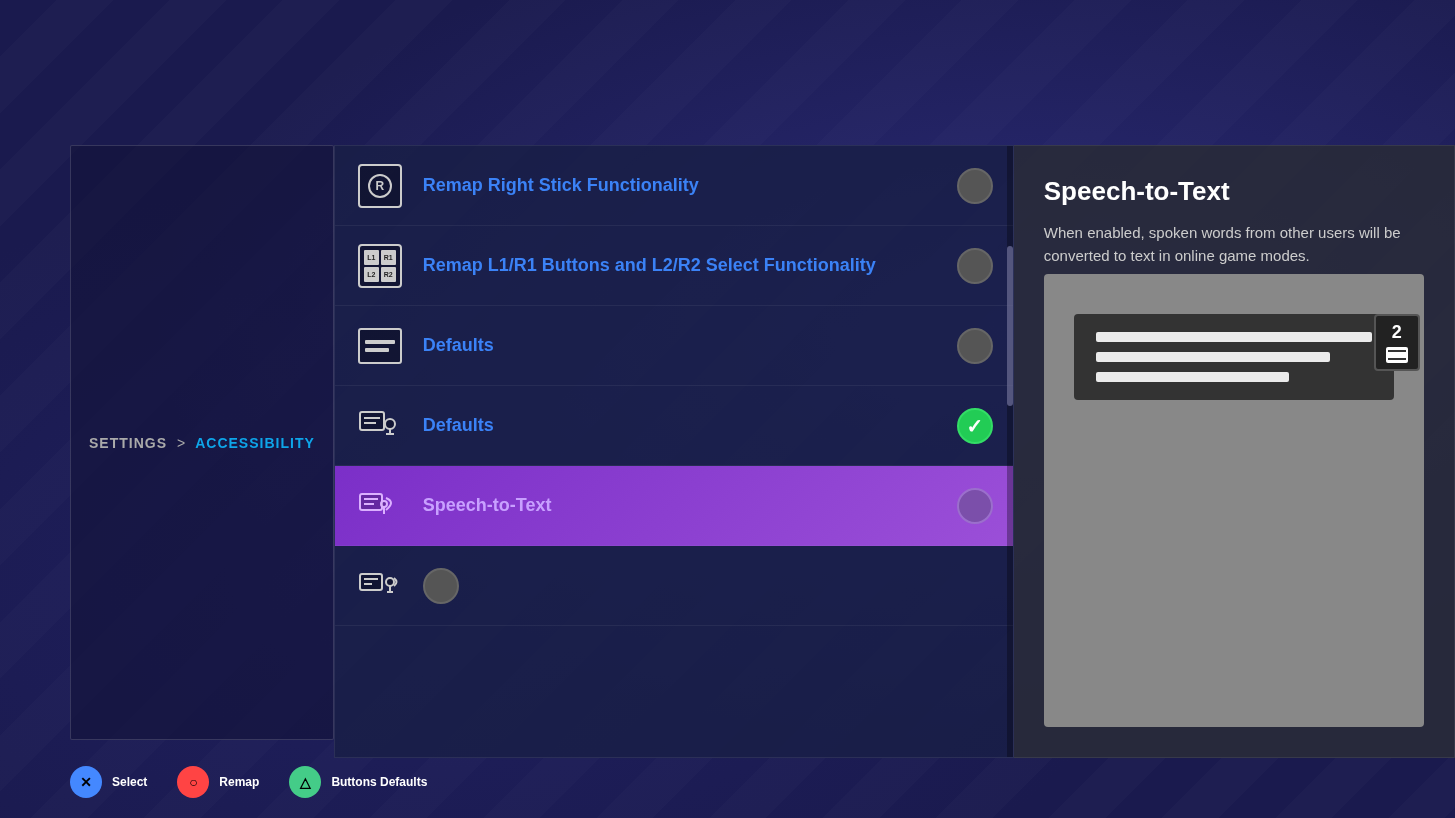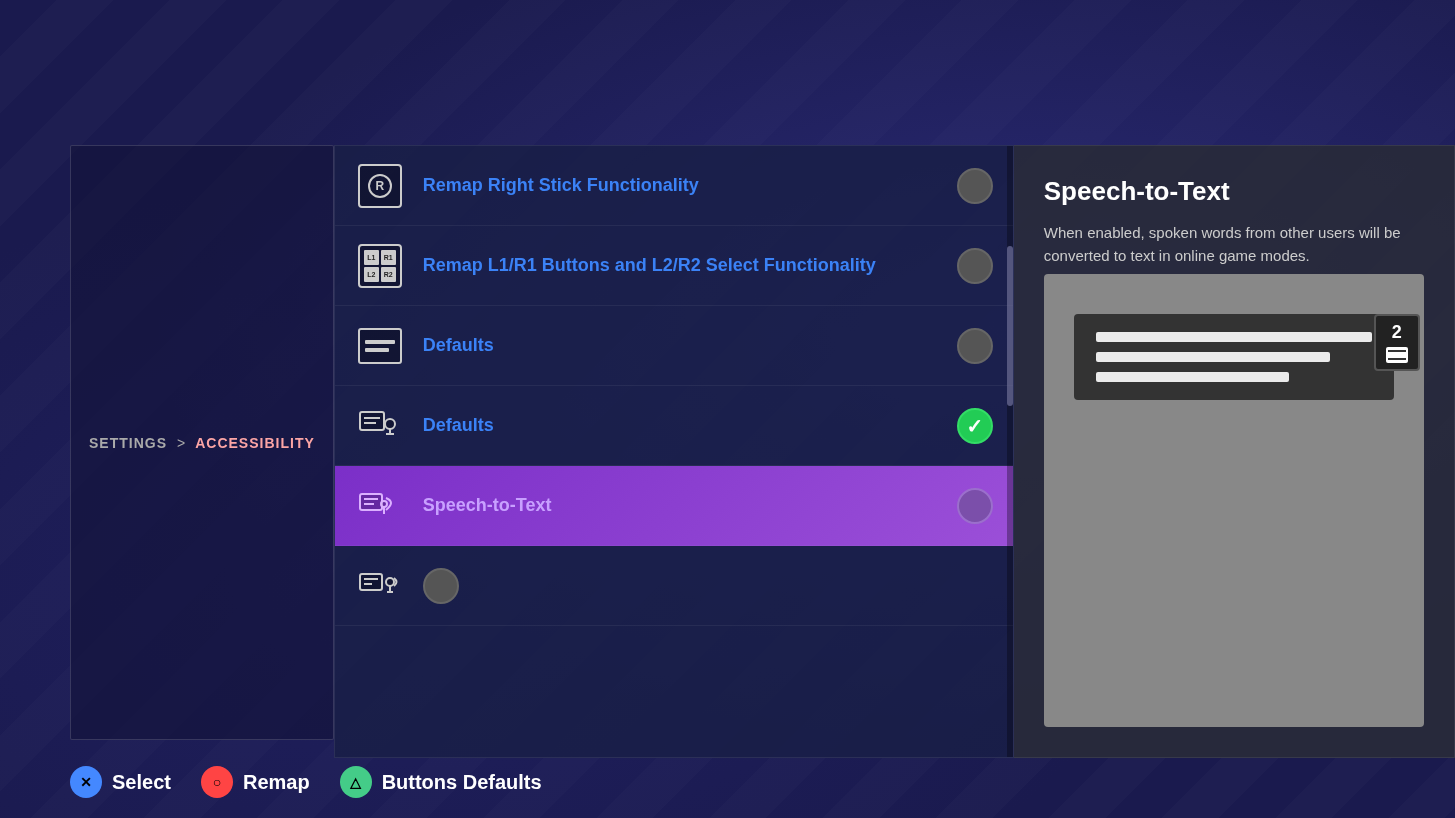--- a/index.html
+++ b/index.html
@@ -62,21 +62,21 @@
       text-transform: uppercase;
     }
 
     .breadcrumb-separator {
       color: #aaa;
       margin: 0 10px;
       font-size: 14px;
     }
 
     .breadcrumb-current {
-      color: #fca5a5;
+      color: #0ea5e9;
       font-size: 14px;
       font-weight: 700;
       letter-spacing: 1px;
       text-transform: uppercase;
     }
 
     
     .content-area {
       display: flex;
       flex: 1;
@@ -317,21 +317,21 @@
       color: #000;
       flex-shrink: 0;
     }
 
     .btn-x { background: #4488ff; }
     .btn-o { background: #ff4444; }
     .btn-triangle { background: #44cc88; }
 
     .bottom-action-label {
       color: #fff;
-      font-size: 20px;
+      font-size: 12px;
       font-weight: 600;
     }
 
     
     .icon-remap-r {
       width: 44px;
       height: 44px;
       border: 2px solid #ccc;
       border-radius: 4px;
       display: flex;

